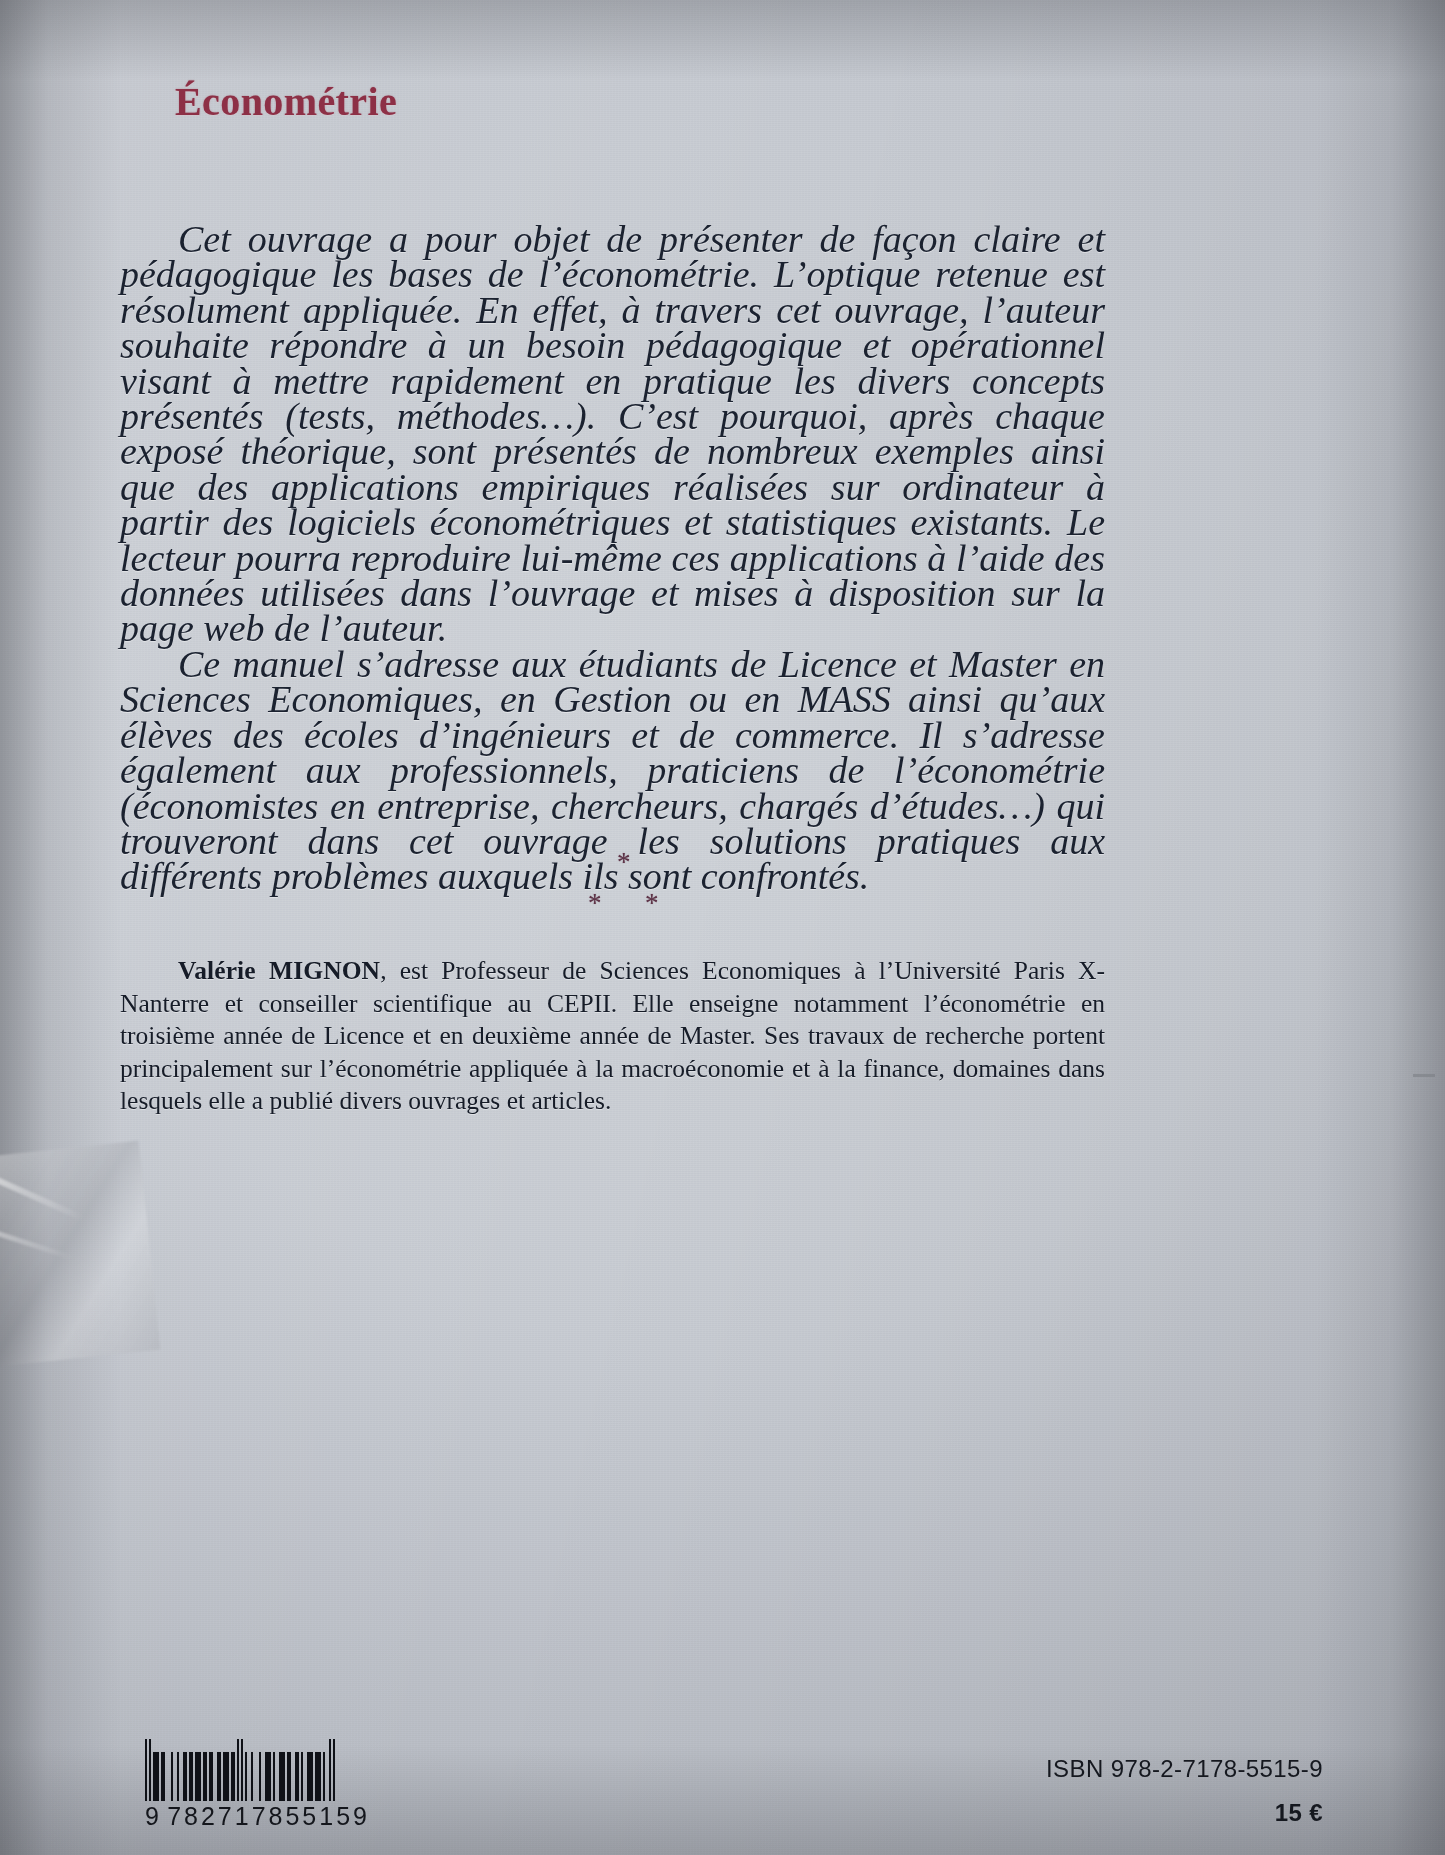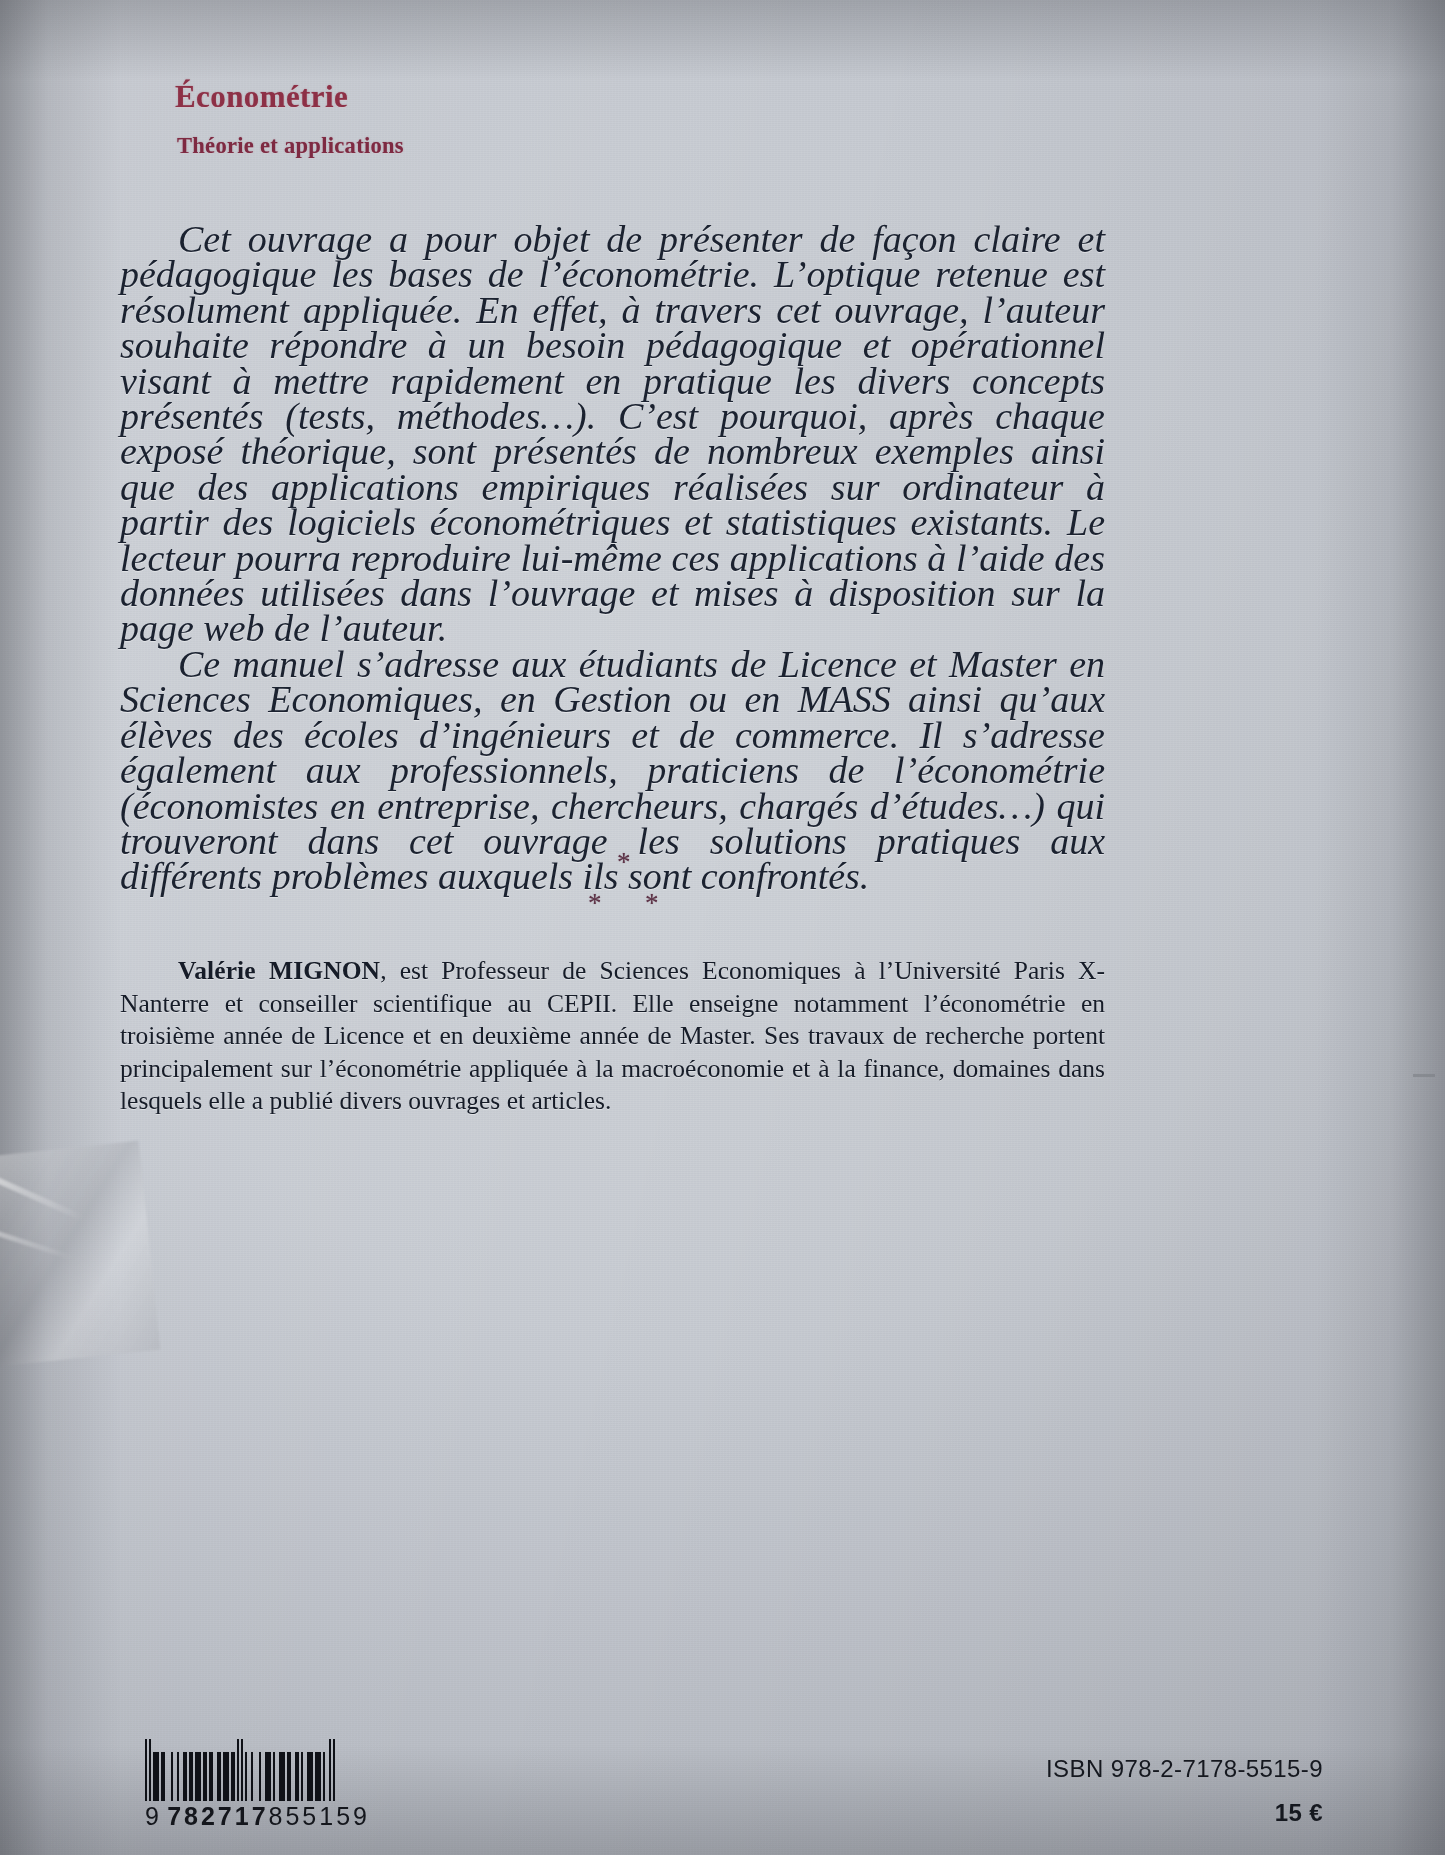--- a/index.html
+++ b/index.html
@@ -104,21 +104,21 @@
   
   .title-block {
     position: absolute;
     left: 175px;
     top: 80px;
     width: 800px;
   }
   .book-title {
     font-family: "Liberation Serif", serif;
     font-weight: bold;
-    font-size: 31px;
+    font-size: 40px;
     letter-spacing: 0.4px;
     color: #8d3046;
     text-shadow: 0 0 1.4px rgba(141,48,70,0.55), 0 1px 1px rgba(255,255,255,0.35);
     margin: 0;
     line-height: 1.1;
   }
   .book-subtitle {
     font-family: "Liberation Serif", serif;
     font-weight: bold;
     font-size: 22.5px;
@@ -216,21 +216,21 @@
   .barcode-bars i.gap { background: transparent; }
   .barcode-digits {
     display: flex;
     font-family: "Liberation Sans", sans-serif;
     font-size: 25px;
     color: #14161c;
     margin-top: 1px;
     letter-spacing: 1px;
   }
   .bc-lead { width: 34px; text-align: left; }
-  .bc-left { flex: 1; text-align: right; letter-spacing: 3px; font-weight: bold; }
+  .bc-left { flex: 1; text-align: right; letter-spacing: 3px; }
   .bc-right { flex: 1; text-align: left; letter-spacing: 3px; }
 
   
   .isbn-block {
     position: absolute;
     right: 122px;
     top: 1755px;
     text-align: right;
   }
   .isbn-line {
@@ -263,21 +263,20 @@
   <div class="edge-shadow-bottom"></div>
   <div class="crease"></div>
   <div class="crease2"></div>
   <div class="crease3"></div>
   <div class="right-nick"></div>
 
   <div class="content">
 
     <div class="title-block">
       <h1 class="book-title">Économétrie</h1>
-      <h2 class="book-subtitle">Théorie et applications</h2>
     </div>
 
     <div class="blurb">
       <p>Cet ouvrage a pour objet de présenter de façon claire et pédagogique les bases de l’économétrie. L’optique retenue est résolument appliquée. En effet, à travers cet ouvrage, l’auteur souhaite répondre à un besoin pédagogique et opérationnel visant à mettre rapidement en pratique les divers concepts présentés (tests, méthodes…). C’est pourquoi, après chaque exposé théorique, sont présentés de nombreux exemples ainsi que des applications empiriques réalisées sur ordinateur à partir des logiciels économétriques et statistiques existants. Le lecteur pourra reproduire lui-même ces applications à l’aide des données utilisées dans l’ouvrage et mises à disposition sur la page web de l’auteur.</p>
       <p>Ce manuel s’adresse aux étudiants de Licence et Master en Sciences Economiques, en Gestion ou en MASS ainsi qu’aux élèves des écoles d’ingénieurs et de commerce. Il s’adresse également aux professionnels, praticiens de l’économétrie (économistes en entreprise, chercheurs, chargés d’études…) qui trouveront dans cet ouvrage les solutions pratiques aux différents problèmes auxquels ils sont confrontés.</p>
     </div>
 
     <div class="asterism">
       <span class="ast-top">*</span>
       <span class="ast-left">*</span>

